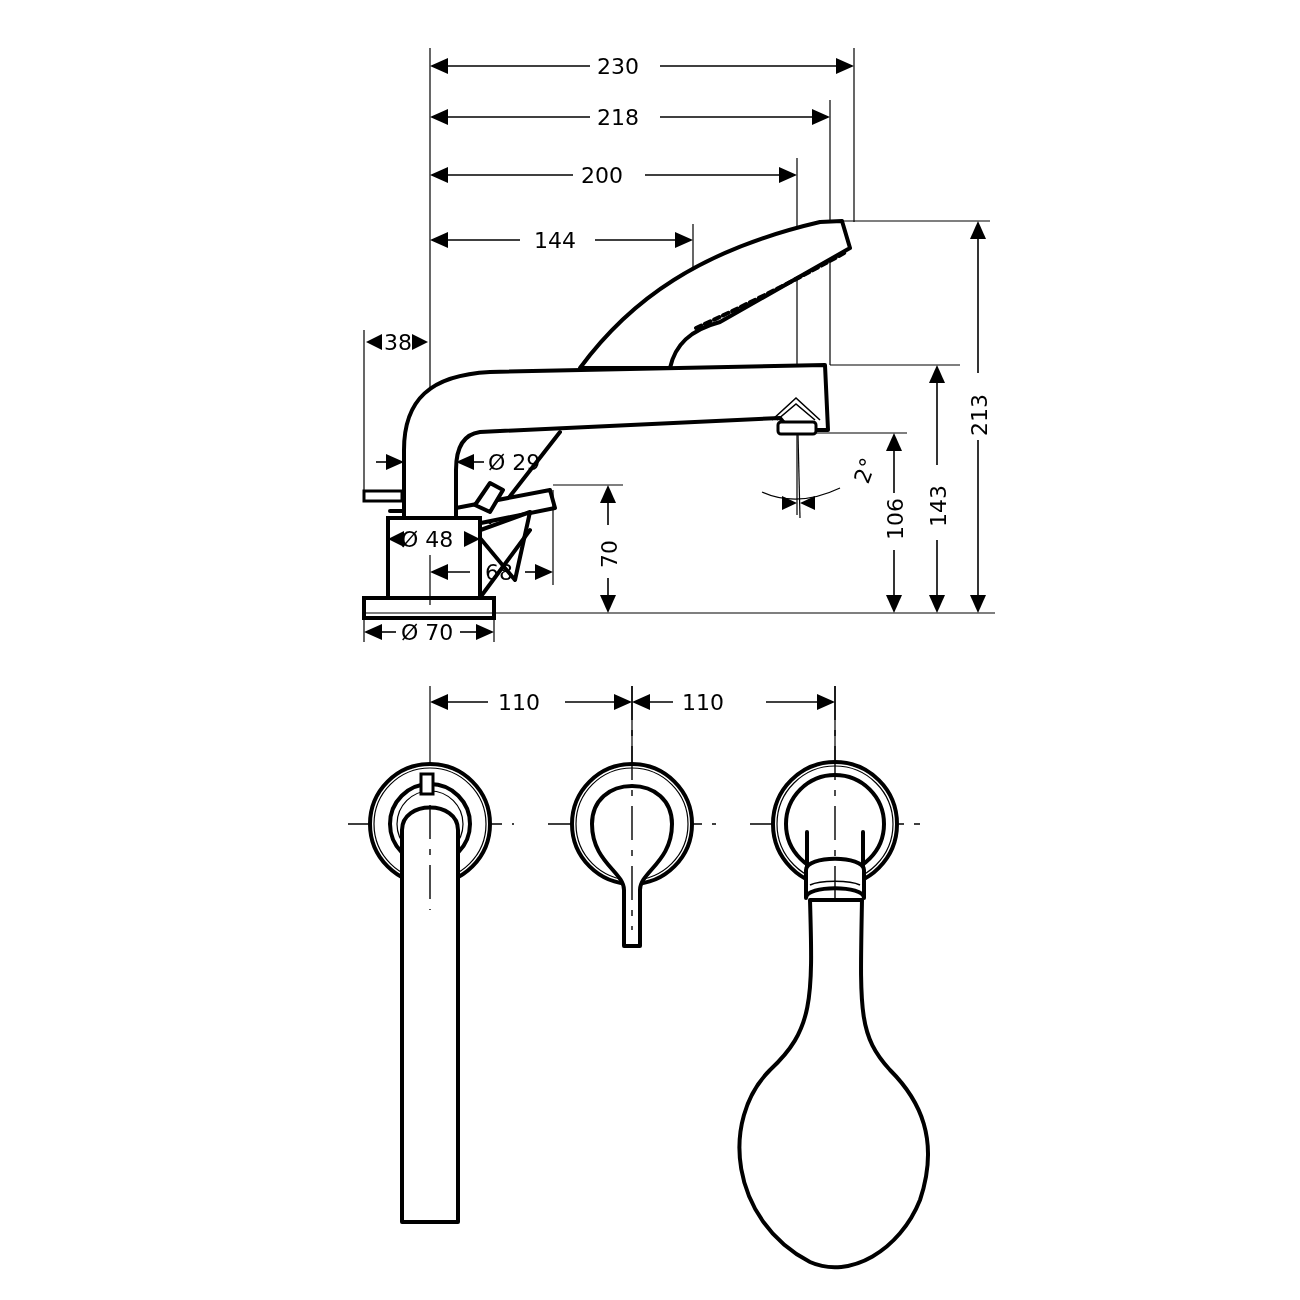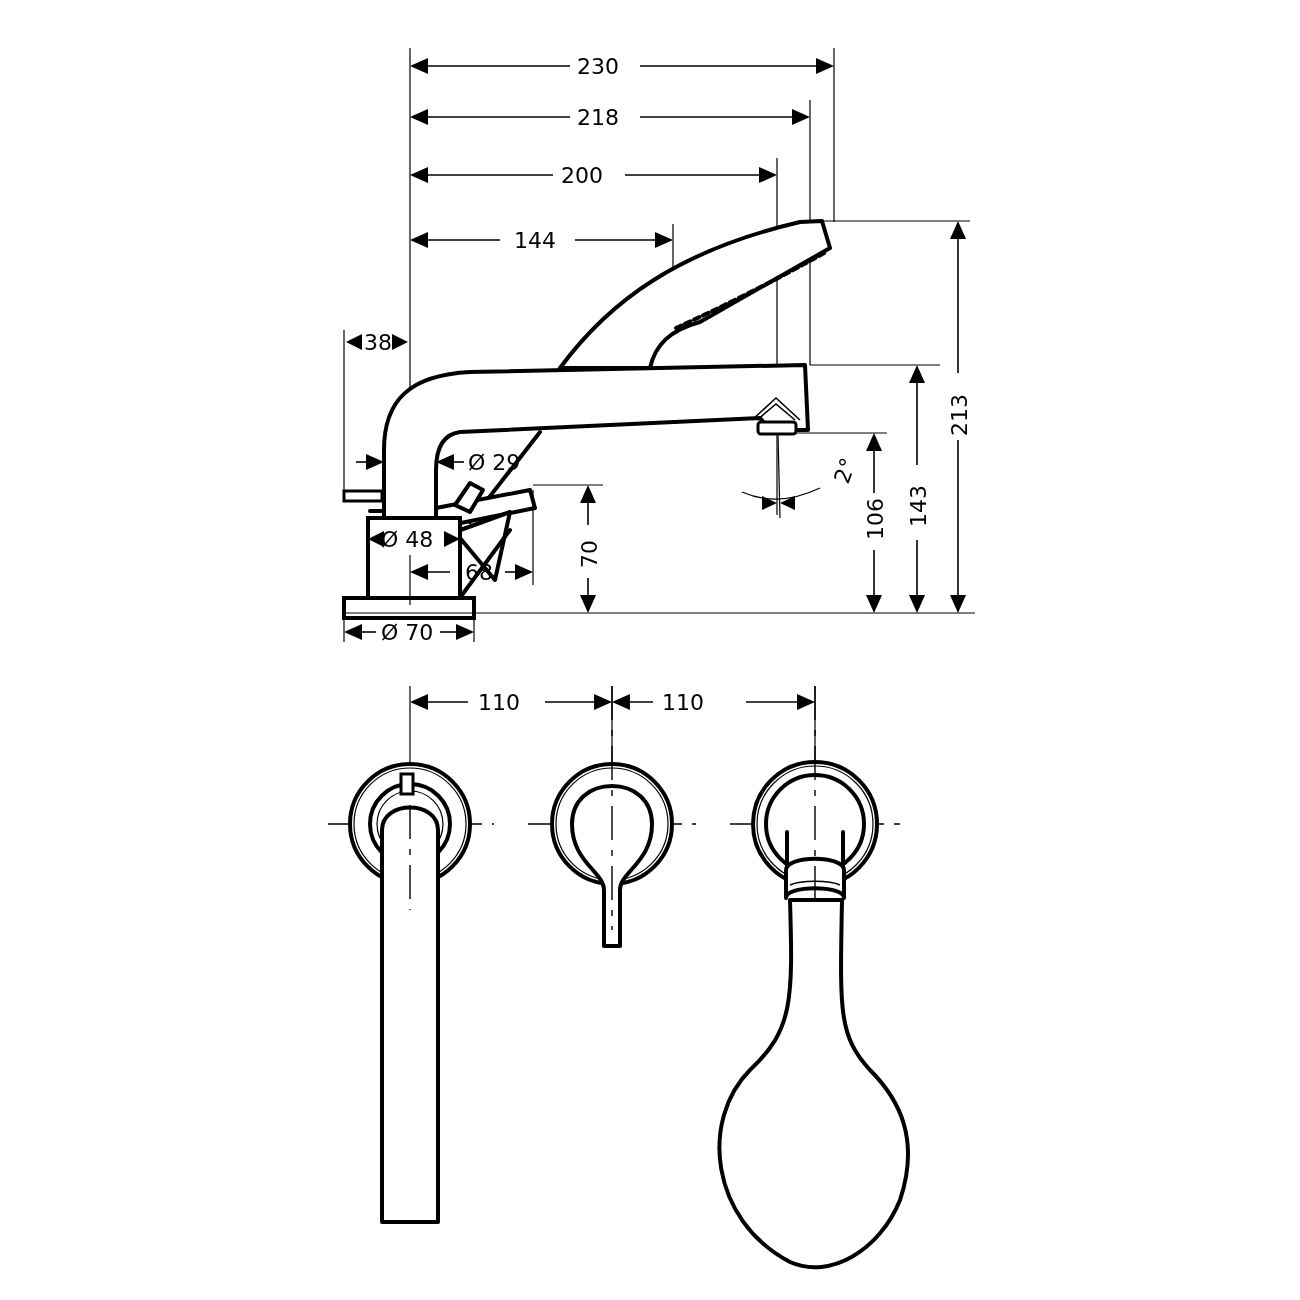--- a/index.html
+++ b/index.html
@@ -1,17 +1,17 @@
 <!DOCTYPE html>
 <html><head>
 <meta charset="utf-8">
 <style>
   html, body { margin: 0; padding: 0; background: #ffffff; }
   body { width: 1300px; height: 1300px; overflow: hidden; }
-  #canvas { position: absolute; left: 0; top: 0; width: 1116px; height: 1300px; }
+  #canvas { position: absolute; left: 0; top: 0; width: 1116px; height: 1300px; padding-left: 20px; }
   svg { display: block; }
   .thick { stroke: #000; stroke-width: 4; fill: none; stroke-linejoin: round; stroke-linecap: round; }
   .thickfill { stroke: #000; stroke-width: 4; fill: #fff; stroke-linejoin: round; }
   .thin { stroke: #000; stroke-width: 1.6; fill: none; }
   .hair { stroke: #000; stroke-width: 1.2; fill: none; }
   .center { stroke: #000; stroke-width: 1.4; fill: none; stroke-dasharray: 34 10 6 10; }
   .arrow { fill: #000; stroke: none; }
   .dimtext { font-family: "DejaVu Sans", sans-serif; font-size: 22px; fill: #000; }
 </style>
 </head>

